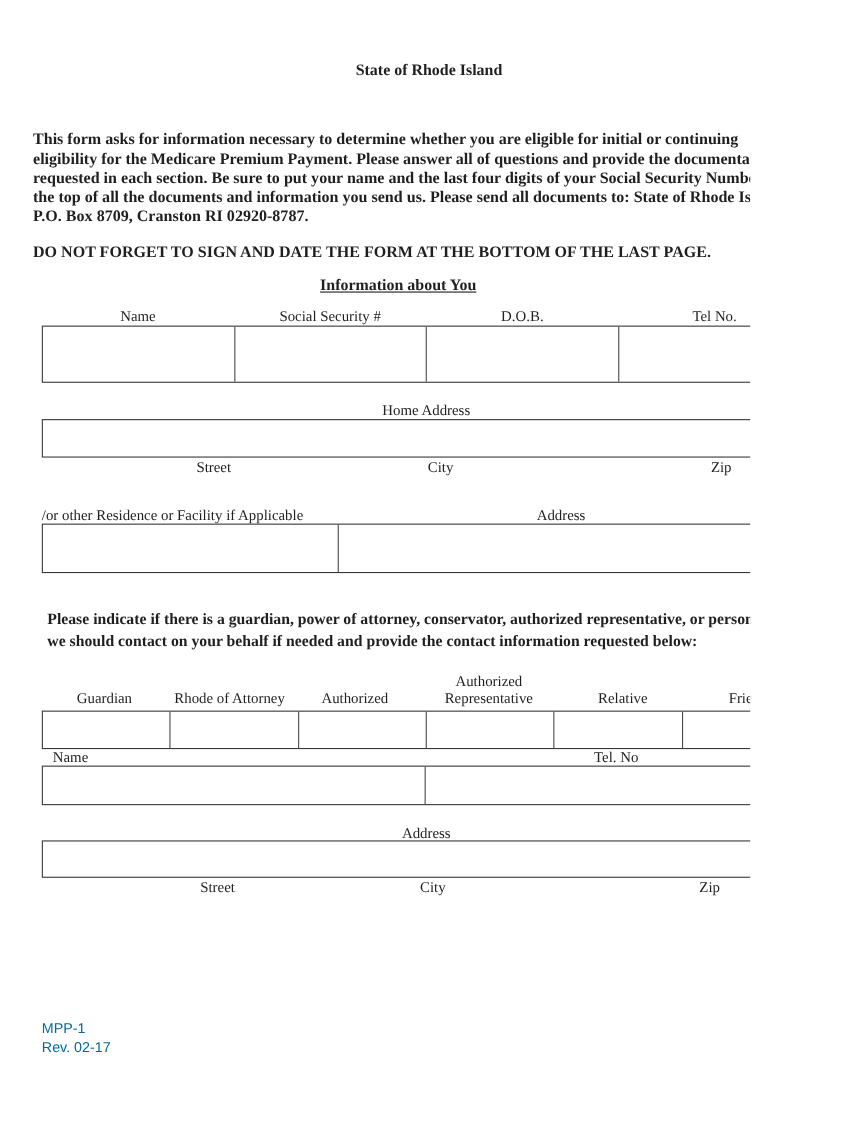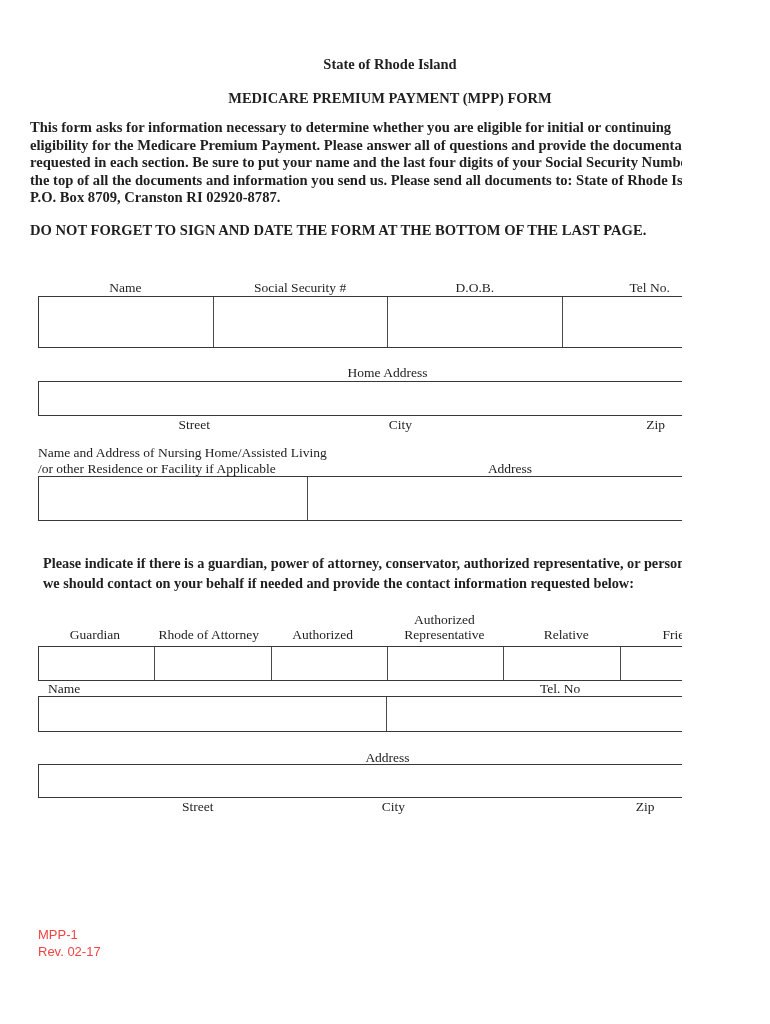--- a/index.html
+++ b/index.html
@@ -71,35 +71,35 @@
     transform: translateX(-50%);
     font-size: 13.5px;
     white-space: nowrap;
   }
 
   .footer {
     left: 38px; top: 926px;
     font-family: "Liberation Sans", sans-serif;
     font-size: 13px;
     line-height: 17px;
-    color: #ef4444;
+    color: #0369a1;
   }
 </style>
 </head>
 <body>
 
 <div class="page">
 
   <div class="abs title" style="top:56px;">State of Rhode Island</div>
-  <div class="abs title" style="top:90px;">MEDICARE PREMIUM PAYMENT (MPP) FORM</div>
 
   <div class="abs intro">This form asks for information necessary to determine whether you are eligible for initial or continuing eligibility for the Medicare Premium Payment. Please answer all of questions and provide the documentation requested in each section. Be sure to put your name and the last four digits of your Social Security Number at the top of all the documents and information you send us. Please send all documents to: State of Rhode Island, P.O. Box 8709, Cranston RI 02920-8787.</div>
 
   <div class="abs warning">DO NOT FORGET TO SIGN AND DATE THE FORM AT THE BOTTOM OF THE LAST PAGE.</div>
 
+  <div class="abs sec-heading">Information about You</div>
 
   <div class="abs hdr-row" style="top:281px;">
     <div class="hcell">Name</div>
     <div class="hcell">Social Security #</div>
     <div class="hcell">D.O.B.</div>
     <div class="hcell">Tel No.</div>
   </div>
 
   <div class="abs boxtable" style="top:296px; height:52px;">
     <div class="cell"></div>
@@ -111,21 +111,20 @@
   <div class="abs label" style="left:38px; top:365px; width:699px; text-align:center;">Home Address</div>
   <div class="abs boxtable" style="top:381px; height:35px;">
     <div class="cell"></div>
   </div>
   <div class="abs sublabels" style="top:417px;">
     <span class="sub" style="left:21.5%;">Street</span>
     <span class="sub" style="left:51%;">City</span>
     <span class="sub" style="left:87.5%;">Zip</span>
   </div>
 
-  <div class="abs label" style="left:38px; top:445px;">Name and Address of Nursing Home/Assisted Living</div>
   <div class="abs label" style="left:38px; top:461px;">/or other Residence or Facility if Applicable</div>
   <div class="abs label" style="left:305px; top:461px; width:410px; text-align:center;">Address</div>
   <div class="abs boxtable" style="top:476px; height:45px;">
     <div class="cell fixed" style="width:268px;"></div>
     <div class="cell"></div>
   </div>
 
   <div class="abs" style="left:43px; top:553px; width:682px; font-size:14.3px; line-height:20.3px;font-weight:bold;">Please indicate if there is a guardian, power of attorney, conservator, authorized representative, or person who we should contact on your behalf if needed and provide the contact information requested below:</div>
 
   <div class="abs hdr-row bottom-align" style="top:608px;">

